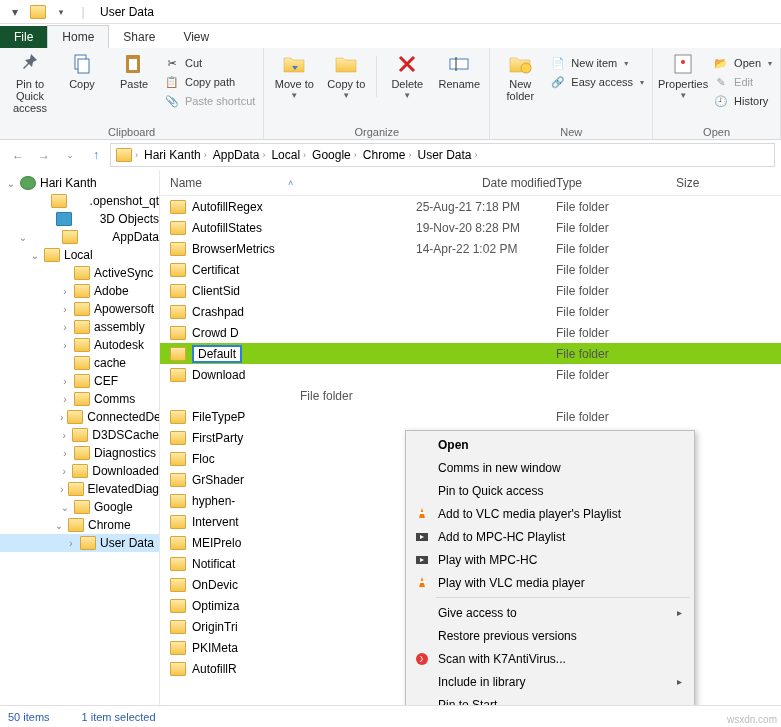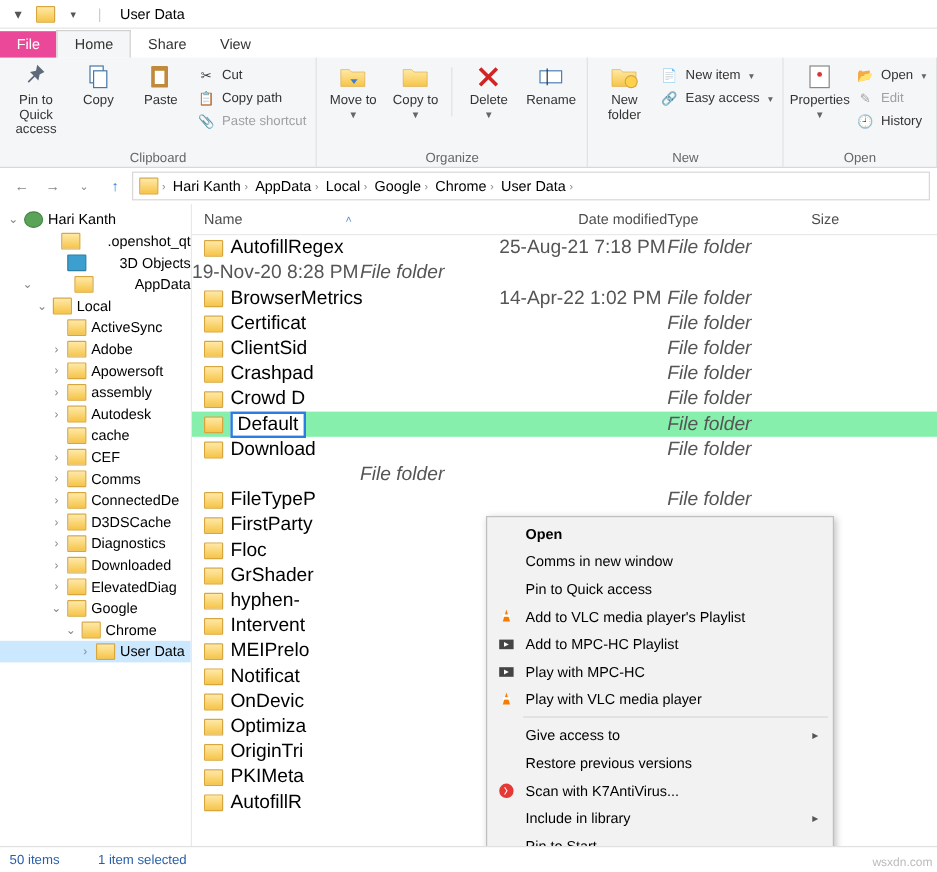--- a/index.html
+++ b/index.html
@@ -4,21 +4,21 @@
 <style>
 * { margin: 0; padding: 0; box-sizing: border-box; font-family: "Segoe UI", sans-serif; }
 body { width: 781px; height: 727px; background: #fff; font-size: 12px; overflow: hidden; position: relative; }
 
 .titlebar { height: 24px; background: #fff; display: flex; align-items: center; padding: 0 4px; border-bottom: 1px solid #e0e0e0; }
 .titlebar .qat-btn { width: 22px; height: 20px; display: flex; align-items: center; justify-content: center; color: #555; }
 .titlebar .folder-icon { width: 16px; height: 14px; background: linear-gradient(#ffe9a6,#f6c549); border: 1px solid #d8a63e; border-radius: 1px; margin: 0 4px; }
 .titlebar .title { margin-left: 6px; font-size: 12px; color: #000; }
 
 .tabs { height: 24px; display: flex; align-items: flex-end; background: #fff; }
-.tab-file { background: #ec4899; color: #fff; padding: 4px 14px; font-size: 12px; }
+.tab-file { background: #14532d; color: #fff; padding: 4px 14px; font-size: 12px; }
 .tab { padding: 4px 14px; font-size: 12px; color: #333; }
 .tab.active { background: #f5f6f7; border-top: 1px solid #d0d0d0; border-left: 1px solid #d0d0d0; border-right: 1px solid #d0d0d0; }
 
 .ribbon { height: 92px; background: #f5f6f7; display: flex; border-bottom: 1px solid #d8d8d8; }
 .group { border-right: 1px solid #e2e2e2; padding: 2px 6px 0 6px; display: flex; flex-direction: column; justify-content: space-between; }
 .group-label { font-size: 11px; color: #666; text-align: center; padding: 3px 0 1px 0; }
 .group-body { display: flex; gap: 4px; padding-top: 2px; }
 .big-btn { width: 48px; display: flex; flex-direction: column; align-items: center; gap: 2px; font-size: 11px; color: #333; text-align: center; line-height: 1.1; }
 .big-btn .bi { width: 28px; height: 24px; display: flex; align-items: center; justify-content: center; }
 .big-btn .bi svg { width: 24px; height: 24px; }
@@ -40,33 +40,33 @@
 .addr .folder-icon { width: 16px; height: 14px; background: linear-gradient(#ffe9a6,#f6c549); border: 1px solid #d8a63e; border-radius: 1px; }
 
 .body { display: flex; height: 540px; background: #fff; }
 .tree { width: 160px; border-right: 1px solid #e8e8e8; padding: 4px 0; overflow: hidden; font-size: 12px; }
 .tree-item { display: flex; align-items: center; gap: 4px; padding: 2px 0 2px 6px; color: #000; white-space: nowrap; }
 .tree-item .exp { width: 10px; color: #888; font-size: 10px; text-align: center; }
 .tree-item .fi { width: 16px; height: 14px; background: linear-gradient(#ffe9a6,#f6c549); border: 1px solid #d8a63e; border-radius: 1px; flex-shrink: 0; }
 .tree-item.person .fi { background: #5aa45a; border-color: #468646; border-radius: 50%; }
 .tree-item.obj .fi { background: #3d9fcf; border-color: #2e7ea6; }
 .tree-item.sel { background: #cce8ff; }
-.ind1 { padding-left: 18px; justify-content: space-between; } .ind2 { padding-left: 30px; } .ind3 { padding-left: 42px; } .ind4 { padding-left: 54px; } .ind5 { padding-left: 66px; }
+.ind1 { padding-left: 18px; justify-content: space-between; } .ind2 { padding-left: 30px; } .ind3 { padding-left: 60px; } .ind4 { padding-left: 54px; } .ind5 { padding-left: 66px; }
 
 .list { flex: 1; position: relative; overflow: hidden; }
 .cols { display: flex; height: 26px; align-items: center; border-bottom: 1px solid #e8e8e8; color: #4d4d4d; font-size: 12px; }
 .col-name { width: 256px; padding-left: 10px; display: flex; align-items: center; gap: 6px; }
 .col-name .sort { font-size: 9px; color: #5a8dd6; }
 .col-date { width: 140px; text-align: right; } .col-type { width: 120px; } .col-size { flex: 1; }
 .rows { }
-.row { display: flex; height: 21px; align-items: center; font-size: 16px; color: #000; }
+.row { display: flex; height: 21px; align-items: center; font-size: 12px; color: #000; }
 .row .rn { width: 256px; padding-left: 10px; display: flex; align-items: center; gap: 6px; }
 .row .rn .fi { width: 16px; height: 14px; background: linear-gradient(#ffe9a6,#f6c549); border: 1px solid #d8a63e; border-radius: 1px; flex-shrink: 0; }
-.row .rd { width: 140px; color: #555; } .row .rt { width: 120px; color: #555; font-style: italic; } .row .rs { flex: 1; }
-.row.selrow { background: #86efac; }
+.row .rd { width: 140px; color: #555; } .row .rt { width: 120px; color: #555; } .row .rs { flex: 1; }
+.row.selrow { background: #84cc16; }
 .row.selname .rn .txt { border: 2px solid #2b7de1; padding: 0 4px; background: #fff; }
 
 .ctx { position: absolute; left: 245px; top: 260px; width: 290px; background: #f2f2f2; border: 1px solid #bfbfbf; box-shadow: 2px 2px 6px rgba(0,0,0,.25); padding: 2px; font-size: 12px; }
 .ctx-item { display: flex; align-items: center; height: 23px; padding: 0 28px 0 30px; position: relative; }
 .ctx-item.bold { font-weight: 600; }
 .ctx-item .ci { position: absolute; left: 6px; width: 16px; height: 16px; display: flex; align-items: center; justify-content: center; }
 .ctx-item .arr { position: absolute; right: 10px; color: #555; font-size: 10px; }
 .ctx-sep { height: 1px; background: #d8d8d8; margin: 3px 2px 3px 28px; }
 
 .status { position: absolute; bottom: 0; left: 0; right: 0; height: 22px; border-top: 1px solid #e0e0e0; display: flex; align-items: center; gap: 32px; padding: 0 8px; font-size: 11px; color: #2a5ea8; background: #fff; }
@@ -409,20 +409,24 @@
         <div class="row">
           <div class="rn">
             <span class="fi"></span>
             <span class="txt">AutofillRegex</span>
           </div>
           <div class="rd">25-Aug-21 7:18 PM</div>
           <div class="rt">File folder</div>
           <div class="rs"></div>
         </div>
         <div class="row">
+          <div class="rn">
+            <span class="fi"></span>
+            <span class="txt">AutofillStates</span>
+          </div>
           <div class="rd">19-Nov-20 8:28 PM</div>
           <div class="rt">File folder</div>
           <div class="rs"></div>
         </div>
         <div class="row">
           <div class="rn">
             <span class="fi"></span>
             <span class="txt">BrowserMetrics</span>
           </div>
           <div class="rd">14-Apr-22 1:02 PM</div>

